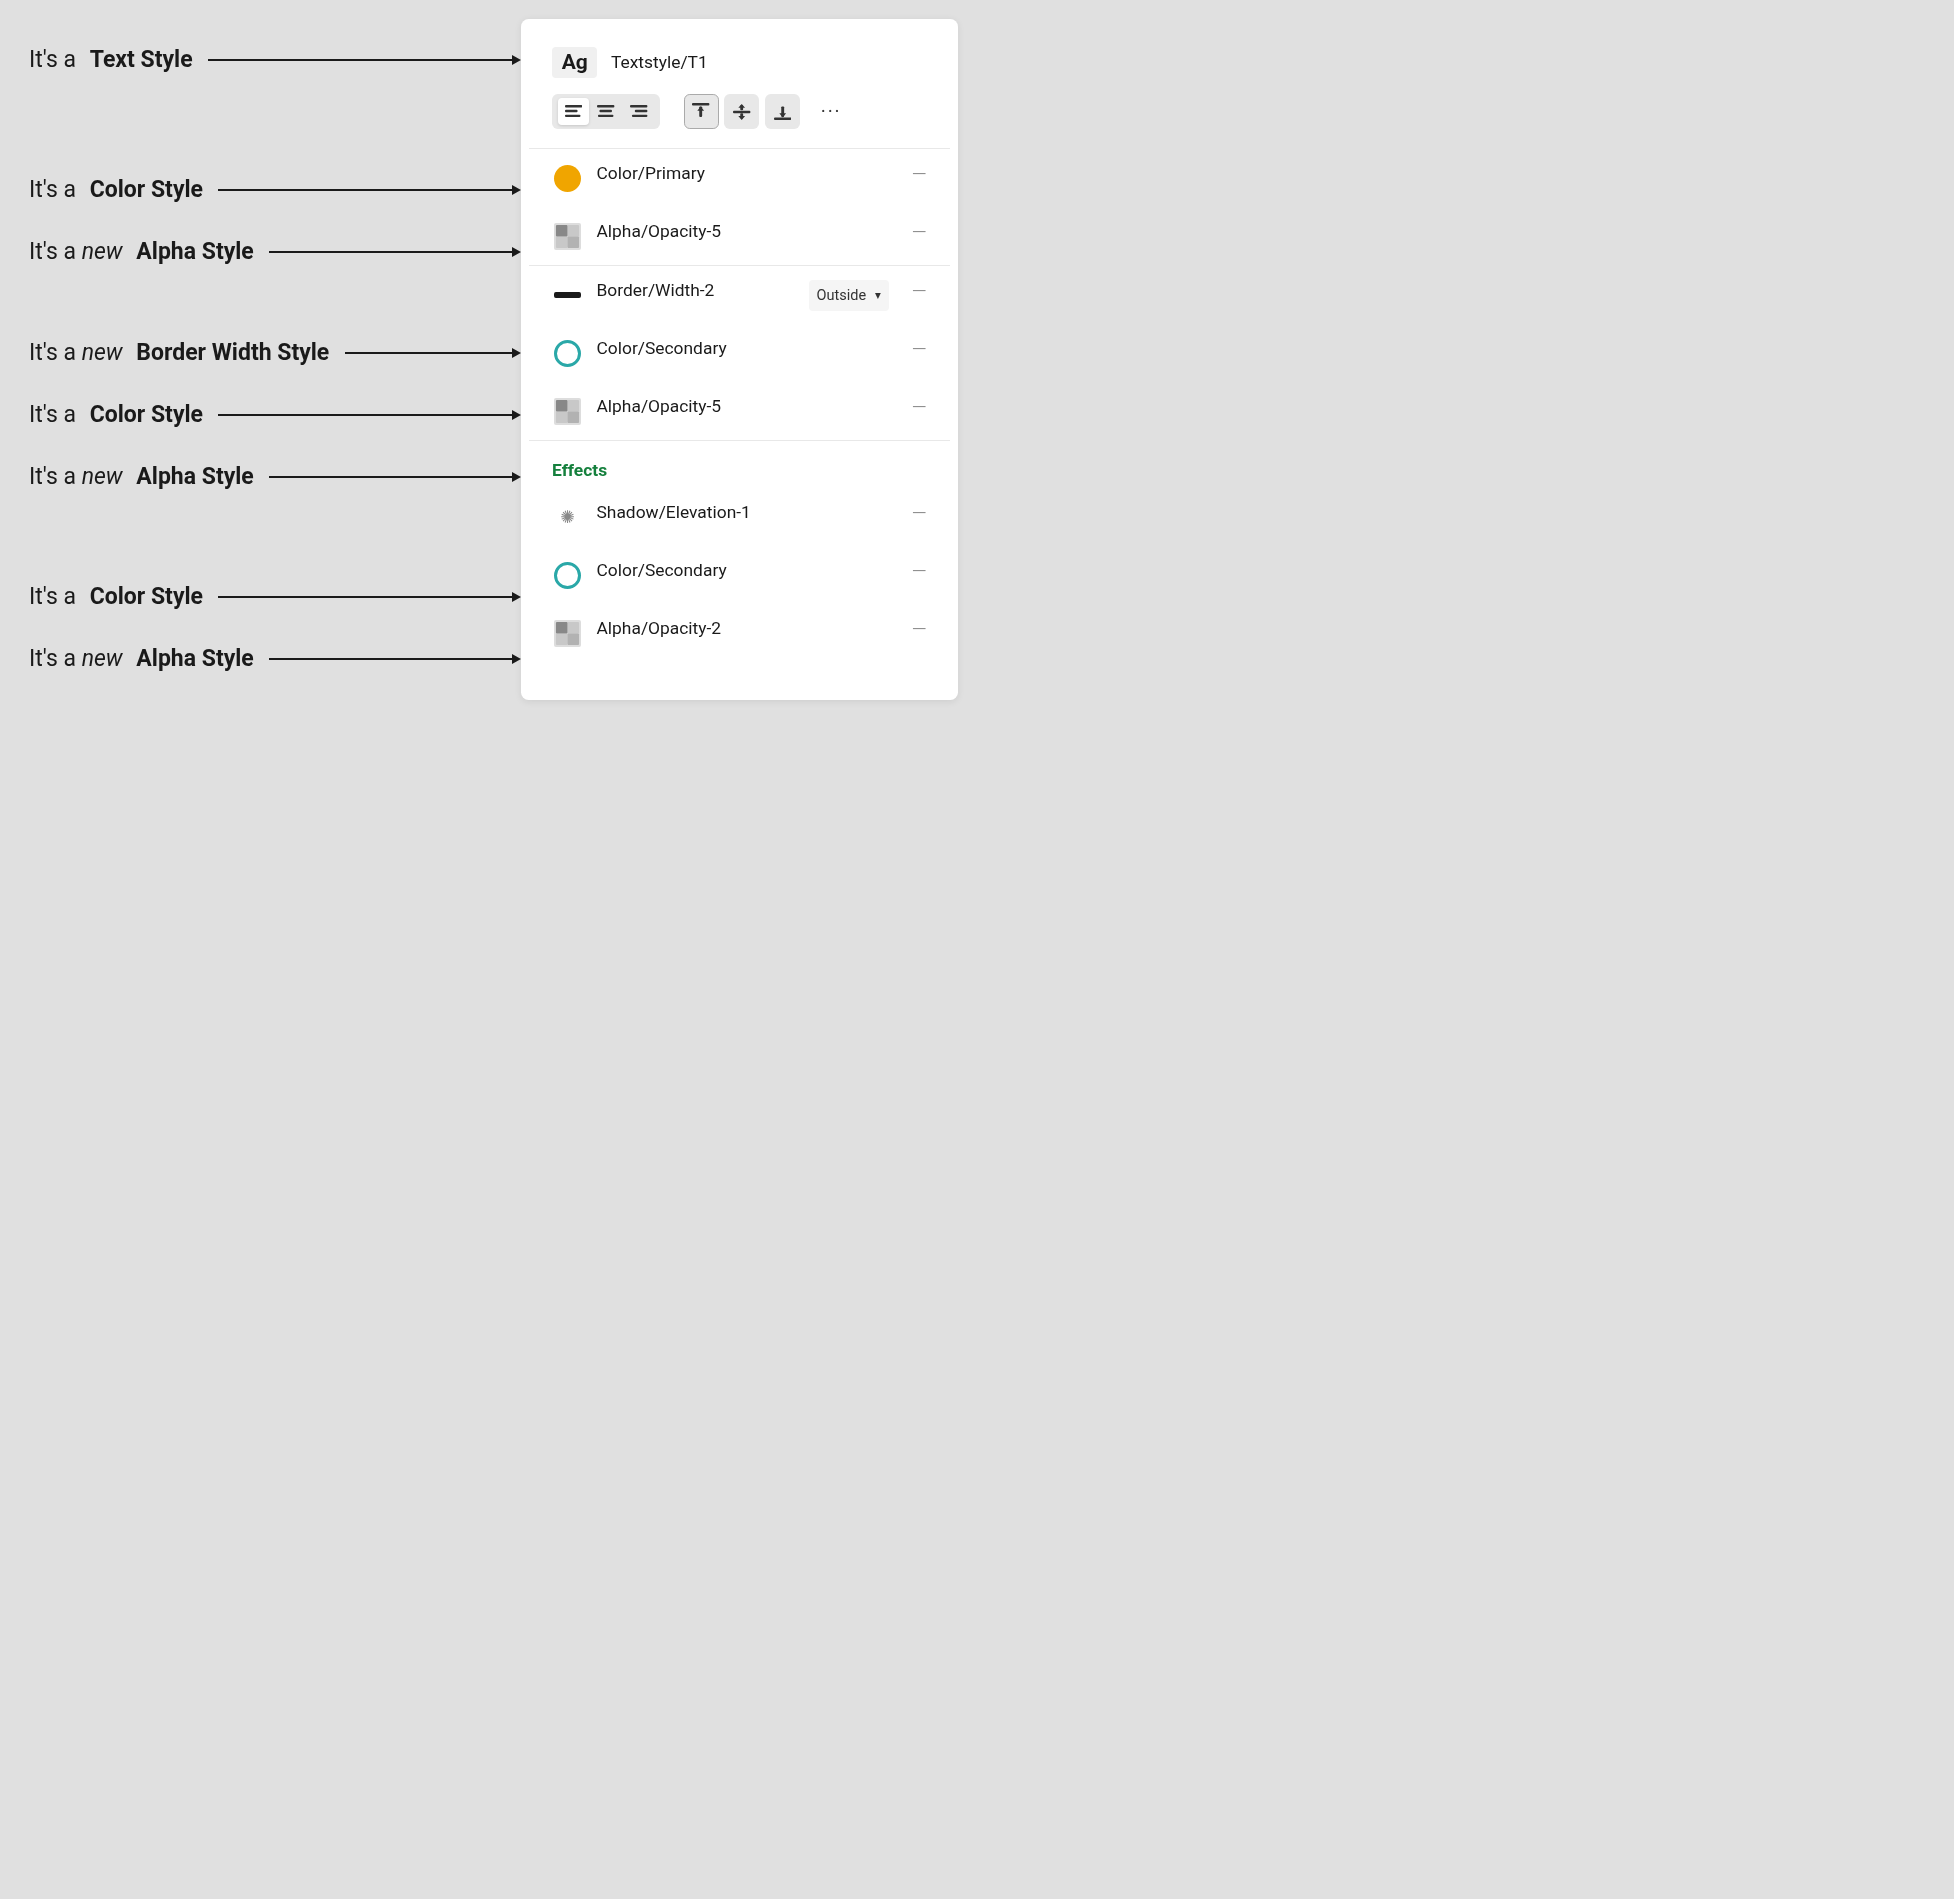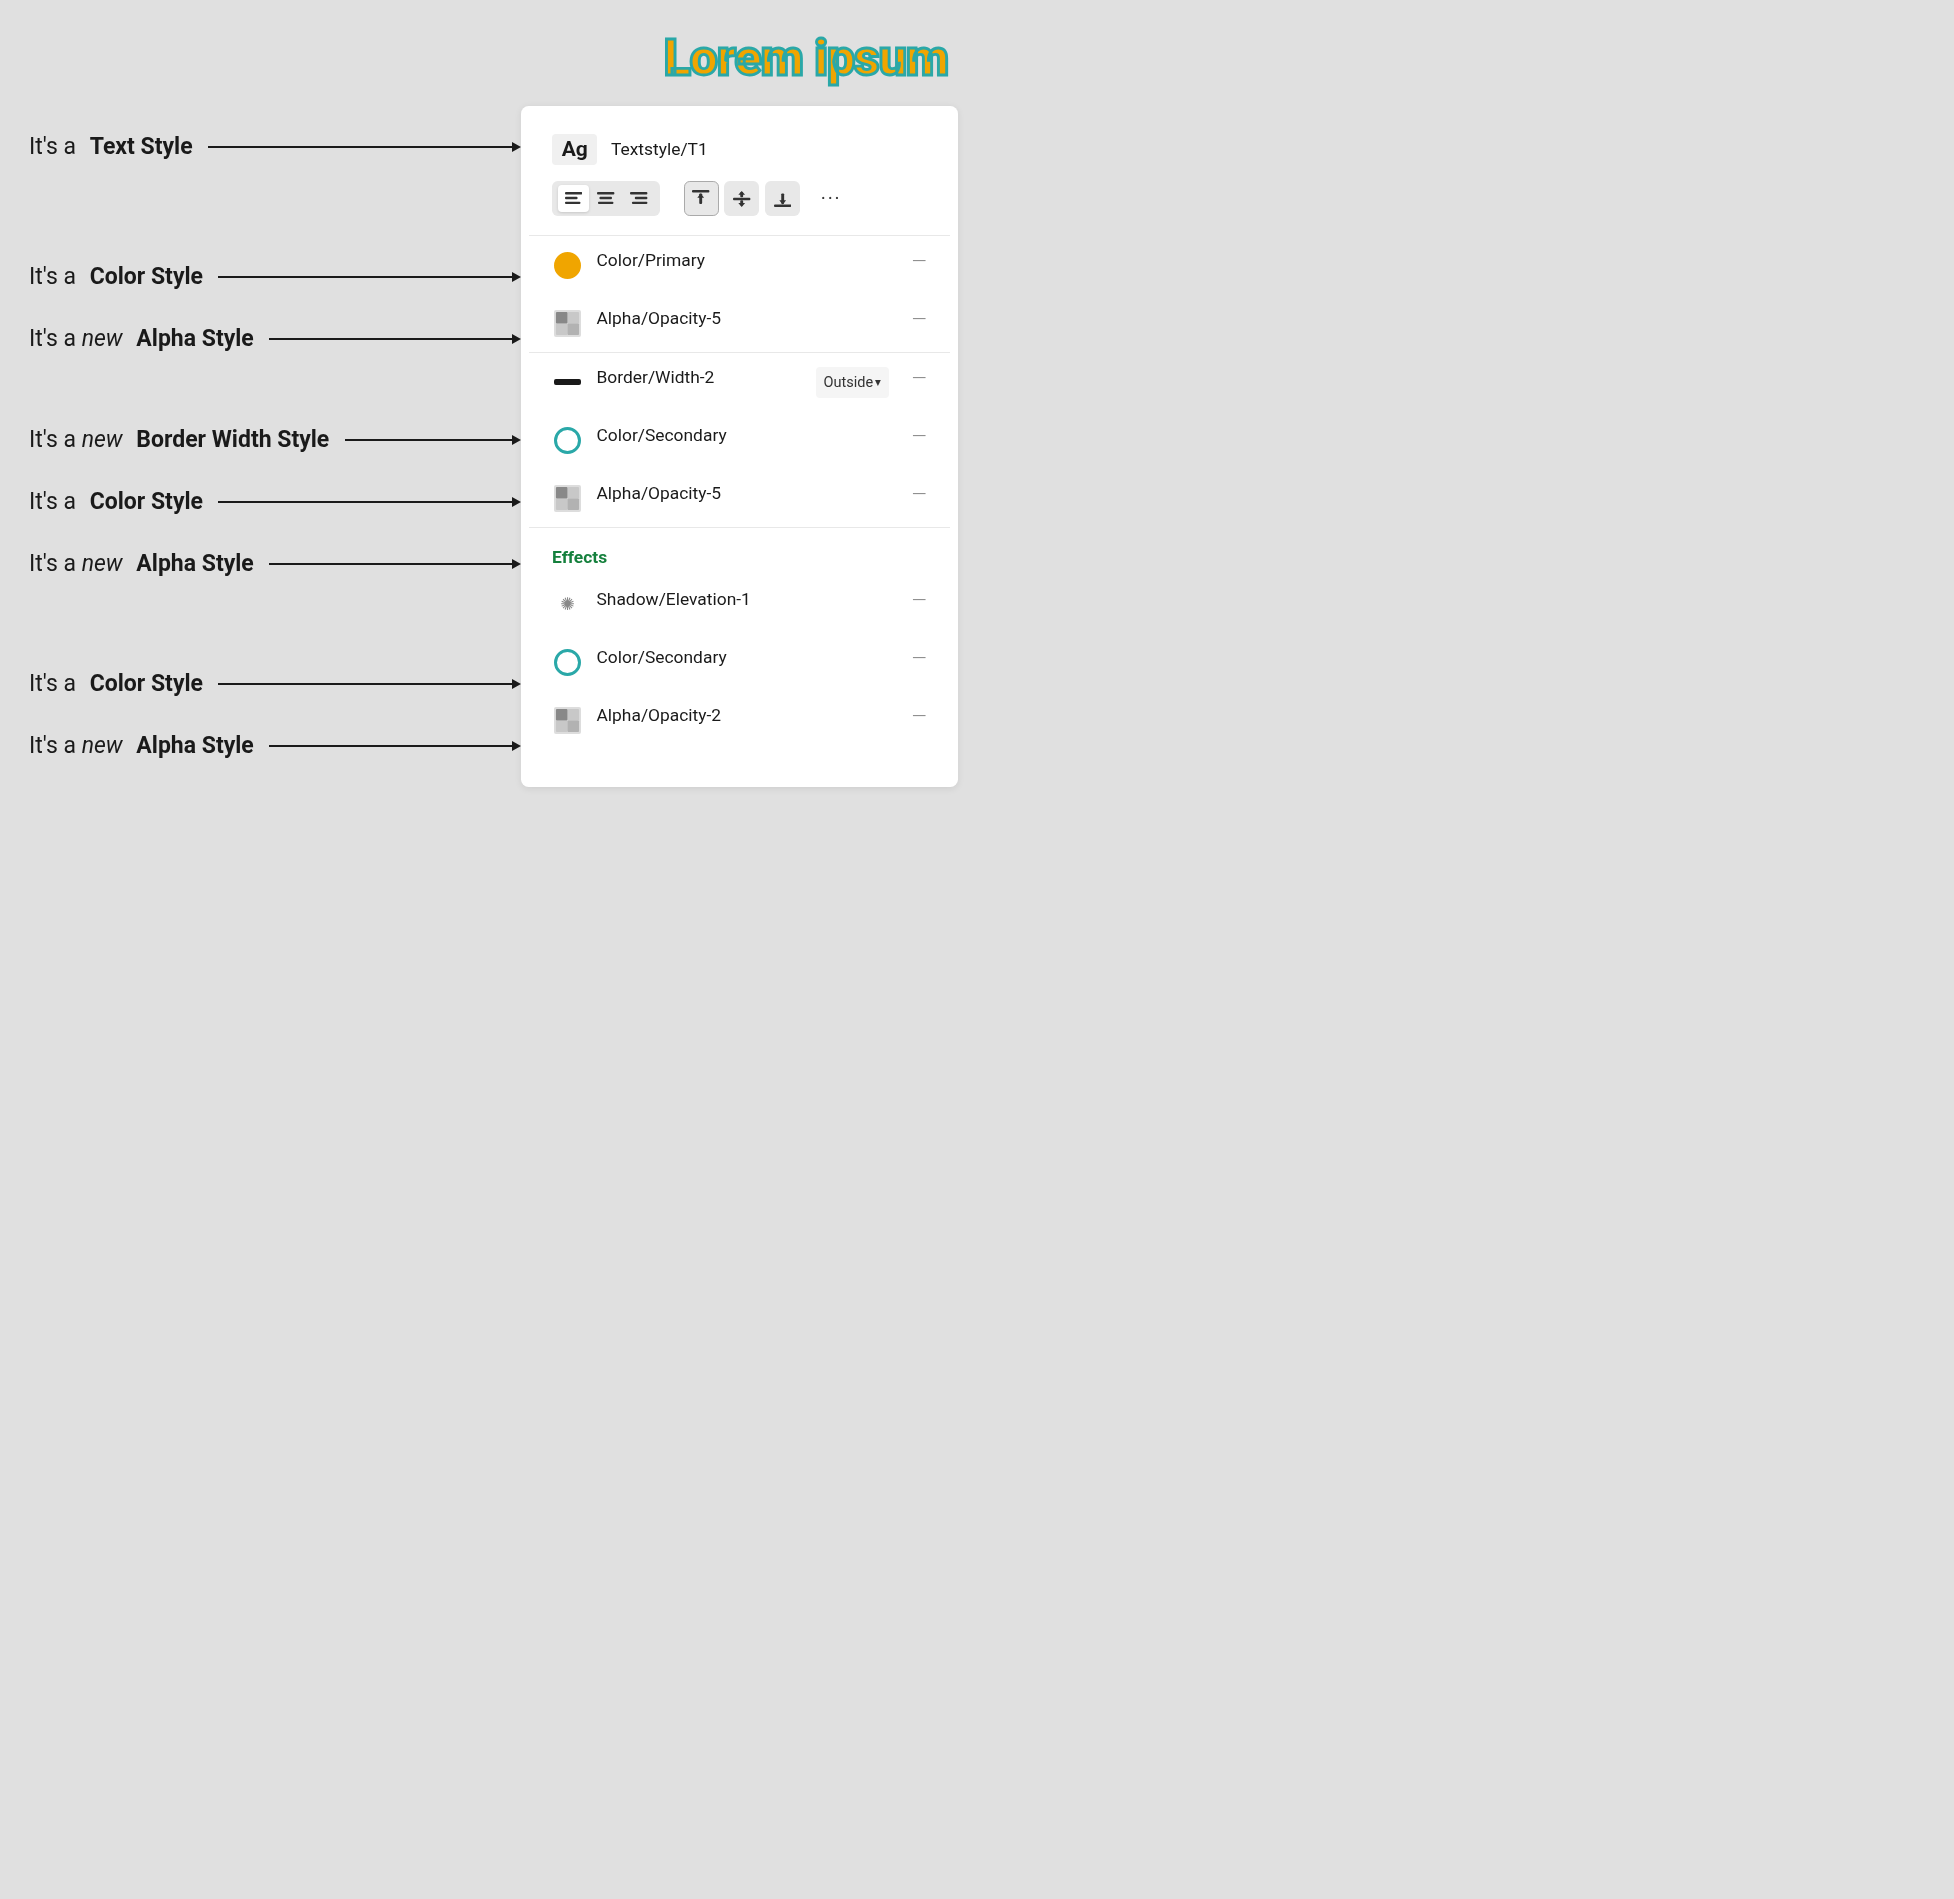--- a/index.html
+++ b/index.html
@@ -252,21 +252,21 @@
 
     .style-label {
       font-size: 17.4px;
       color: #1a1a1a;
       flex: 1;
     }
 
     .outside-badge {
       display: flex;
       align-items: center;
-      gap: 2px;
+      gap: 9px;
       font-size: 14.5px;
       color: #333;
       background: #f5f5f5;
       border-radius: 3.9px;
       padding: 2.9px 7.7px;
       cursor: pointer;
     }
 
     .dash-icon {
       font-size: 19.3px;
@@ -280,23 +280,20 @@
       font-size: 17.4px;
       font-weight: 700;
       color: #15803d;
     }
   </style>
 </head>
 <body>
 
 <div class="page-container">
 
-  <div class="logo-area">
-    <span class="logo-text">Lorem ipsum</span>
-  </div>
 
   <div class="main-layout">
 
     <div class="left-panel">
 
       <div class="left-row">
         <span class="left-row-label">It's a <strong>Text Style</strong></span>
         <div class="arrow-line">
           <div class="arrow-line-inner"></div>
           <div class="arrow-head"></div>

